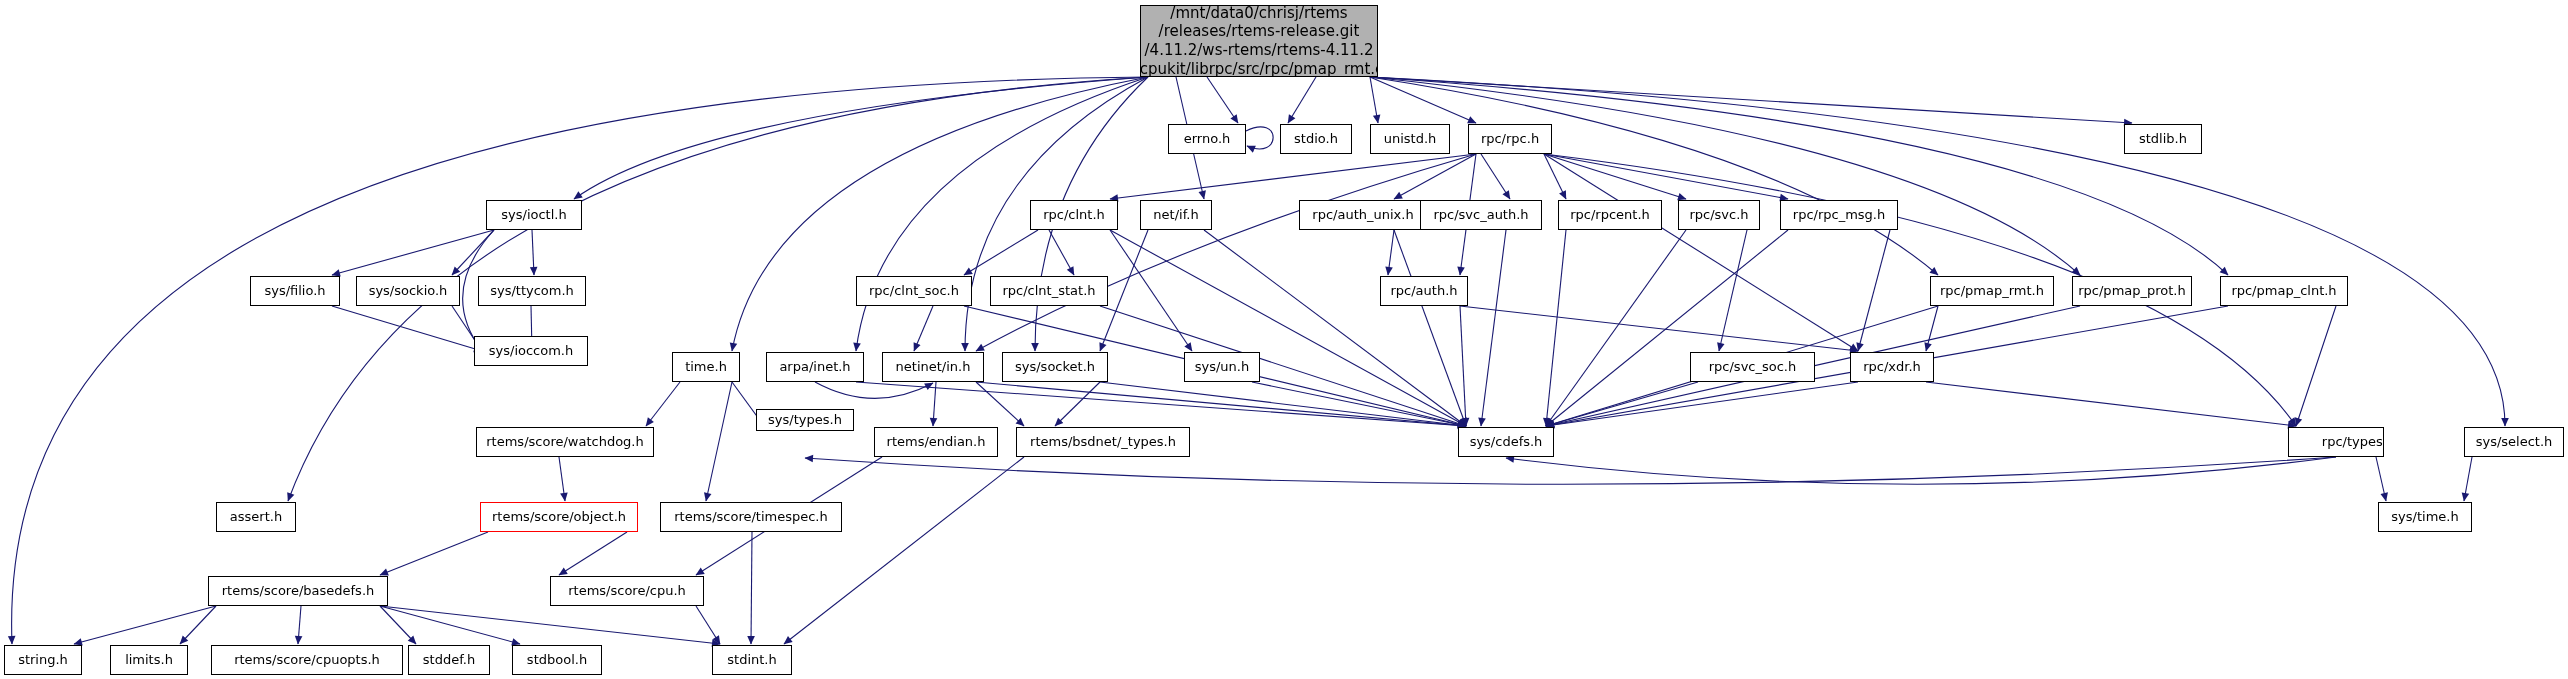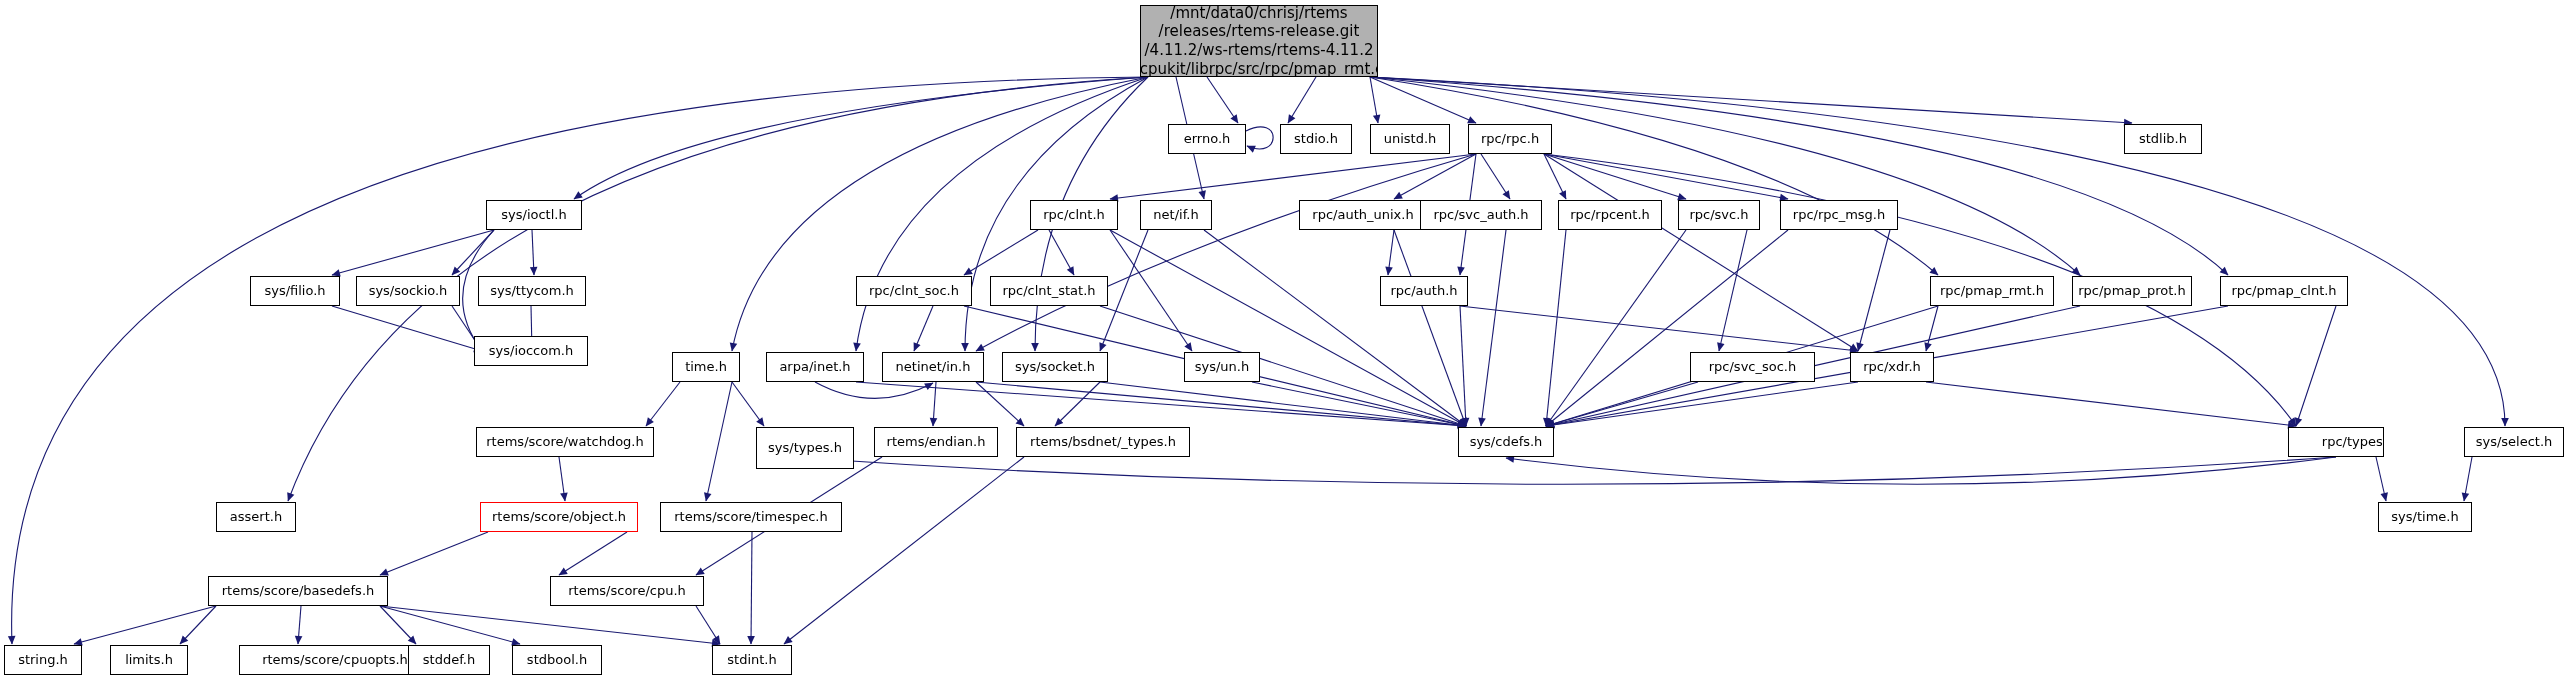--- a/index.html
+++ b/index.html
@@ -167,32 +167,32 @@
       <div class="node" style="left: 2220px; top: 276px; width: 128px; height: 30px;">rpc/pmap_clnt.h</div>
       <div class="node" style="left: 474px; top: 336px; width: 114px; height: 30px;">sys/ioccom.h</div>
       <div class="node" style="left: 672px; top: 352px; width: 68px; height: 30px;">time.h</div>
       <div class="node" style="left: 766px; top: 352px; width: 98px; height: 30px;">arpa/inet.h</div>
       <div class="node" style="left: 882px; top: 352px; width: 102px; height: 30px;">netinet/in.h</div>
       <div class="node" style="left: 1002px; top: 352px; width: 106px; height: 30px;">sys/socket.h</div>
       <div class="node" style="left: 1184px; top: 352px; width: 76px; height: 30px;">sys/un.h</div>
       <div class="node" style="left: 1690px; top: 352px; width: 125px; height: 30px;">rpc/svc_soc.h</div>
       <div class="node" style="left: 1850px; top: 352px; width: 84px; height: 30px;">rpc/xdr.h</div>
       <div class="node" style="left: 476px; top: 427px; width: 178px; height: 30px;">rtems/score/watchdog.h</div>
-      <div class="node" style="left: 756px; top: 427px; width: 98px; height: 42px; cursor: default;">sys/types.h</div>
+      <div class="node" style="left: 756px; top: 409px; width: 98px; height: 22px; cursor: default;">sys/types.h</div>
       <div class="node" style="left: 874px; top: 427px; width: 124px; height: 30px;">rtems/endian.h</div>
       <div class="node" style="left: 1016px; top: 427px; width: 174px; height: 30px;">rtems/bsdnet/_types.h</div>
       <div class="node" style="left: 1458px; top: 427px; width: 96px; height: 30px; cursor: default;">sys/cdefs.h</div>
       <div class="node" style="left: 2288px; top: 427px; width: 96px; height: 30px; padding-left: 48px;">rpc/types.h</div>
       <div class="node" style="left: 2464px; top: 427px; width: 100px; height: 30px;">sys/select.h</div>
       <div class="node" style="left: 216px; top: 502px; width: 80px; height: 30px; cursor: default; text-align: center;">assert.h</div>
       <div class="node truncated" style="left: 480px; top: 502px; width: 158px; height: 30px;">rtems/score/object.h</div>
       <div class="node" style="left: 660px; top: 502px; width: 182px; height: 30px;">rtems/score/timespec.h</div>
       <div class="node" style="left: 2378px; top: 502px; width: 94px; height: 30px; cursor: default;">sys/time.h</div>
       <div class="node" style="left: 208px; top: 576px; width: 180px; height: 30px;">rtems/score/basedefs.h</div>
       <div class="node" style="left: 550px; top: 576px; width: 154px; height: 30px;">rtems/score/cpu.h</div>
       <div class="node" style="left: 4px; top: 645px; width: 78px; height: 30px; cursor: default;">string.h</div>
       <div class="node" style="left: 110px; top: 645px; width: 78px; height: 30px; cursor: default;">limits.h</div>
-      <div class="node" style="left: 211px; top: 645px; width: 192px; height: 30px; margin-left: 28px;">rtems/score/cpuopts.h</div>
+      <div class="node" style="left: 211px; top: 645px; width: 192px; height: 30px;">rtems/score/cpuopts.h</div>
       <div class="node" style="left: 408px; top: 645px; width: 82px; height: 30px; cursor: default;">stddef.h</div>
       <div class="node" style="left: 512px; top: 645px; width: 90px; height: 30px; cursor: default;">stdbool.h</div>
       <div class="node" style="left: 712px; top: 645px; width: 80px; height: 30px; cursor: default;">stdint.h</div>
     </div>
 </div>
 
 </body></html>

